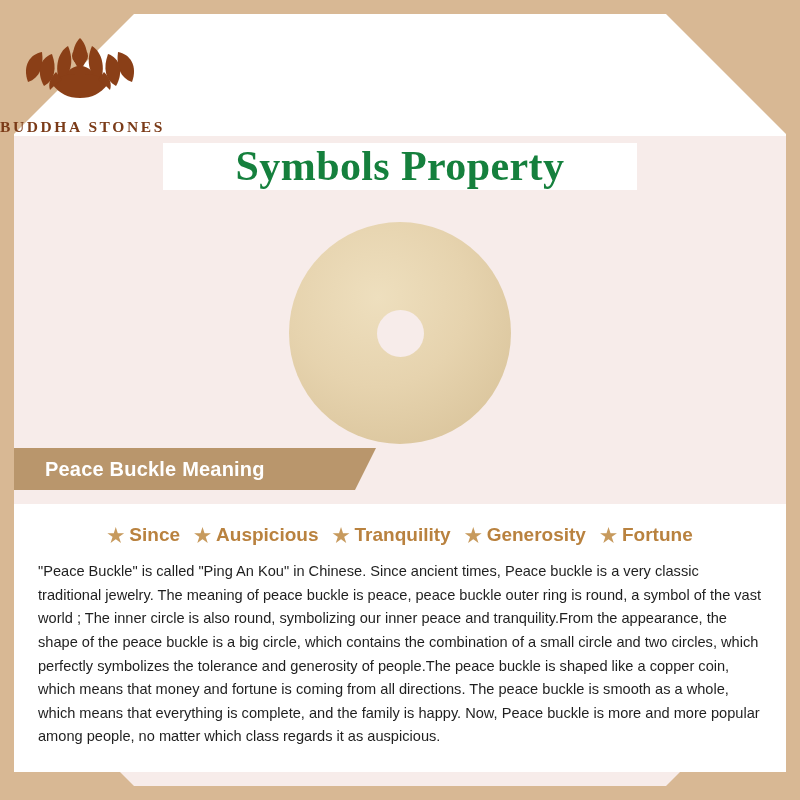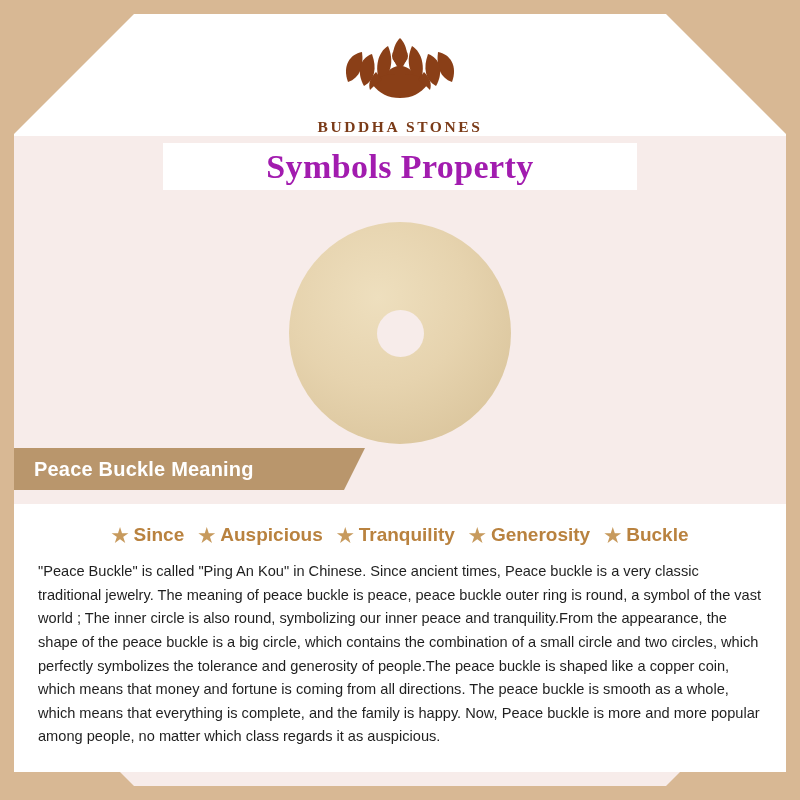--- a/index.html
+++ b/index.html
@@ -79,21 +79,20 @@
     position: absolute;
     top: 14px; left: 14px;
     width: 772px; height: 122px;
     background: #ffffff;
   }
   .logo-wrap {
     position: absolute;
     top: 20px;
     left: 0;
     width: 800px;
-    text-align: center;
   }
   .brand-name {
     font-family: "Liberation Serif", serif;
     font-size: 15.5px;
     letter-spacing: 2.6px;
     color: #7b3b18;
     font-weight: bold;
     margin-top: 2px;
   }
   
@@ -101,22 +100,22 @@
     position: absolute;
     top: 143px;
     left: 163px;
     width: 474px;
     height: 47px;
     background: #ffffff;
   }
   .title-text {
     font-family: "Liberation Serif", serif;
     font-weight: bold;
-    font-size: 34px;
-    color: #a21caf;
+    font-size: 42px;
+    color: #15803d;
     text-align: center;
     line-height: 47px;
     letter-spacing: 0.4px;
   }
   
   .mid-area {
     position: absolute;
     top: 190px; left: 14px;
     width: 772px; height: 252px;
     background: #f7ecea;
@@ -148,20 +147,21 @@
   
   .meaning-banner {
     position: absolute;
     top: 448px;
     left: 14px;
     height: 42px;
     width: 330px;
     background: #b9966c;
     display: flex;
     align-items: center;
+    padding-left: 11px;
   }
   .meaning-banner .label {
     color: #ffffff;
     font-size: 20px;
     font-weight: bold;
     padding-left: 20px;
     letter-spacing: 0.2px;
   }
   .meaning-banner::after {
     content: "";
@@ -283,19 +283,19 @@
       <span class="kw">
         <span class="star">★</span>
         <span>Tranquility</span>
       </span>
       <span class="kw">
         <span class="star">★</span>
         <span>Generosity</span>
       </span>
       <span class="kw">
         <span class="star">★</span>
-        <span>Buckle</span>
+        <span>Fortune</span>
       </span>
     </div>
     <p class="body-text">"Peace Buckle" is called "Ping An Kou" in Chinese. Since ancient times, Peace buckle is a very classic traditional jewelry. The meaning of peace buckle is peace, peace buckle outer ring is round, a symbol of the vast world ; The inner circle is also round, symbolizing our inner peace and tranquility.From the appearance, the shape of the peace buckle is a big circle, which contains the combination of a small circle and two circles, which perfectly symbolizes the tolerance and generosity of people.The peace buckle is shaped like a copper coin, which means that money and fortune is coming from all directions. The peace buckle is smooth as a whole, which means that everything is complete, and the family is happy. Now, Peace buckle is more and more popular among people, no matter which class regards it as auspicious.</p>
   </div>
 
 </div>
 
 </body></html>

